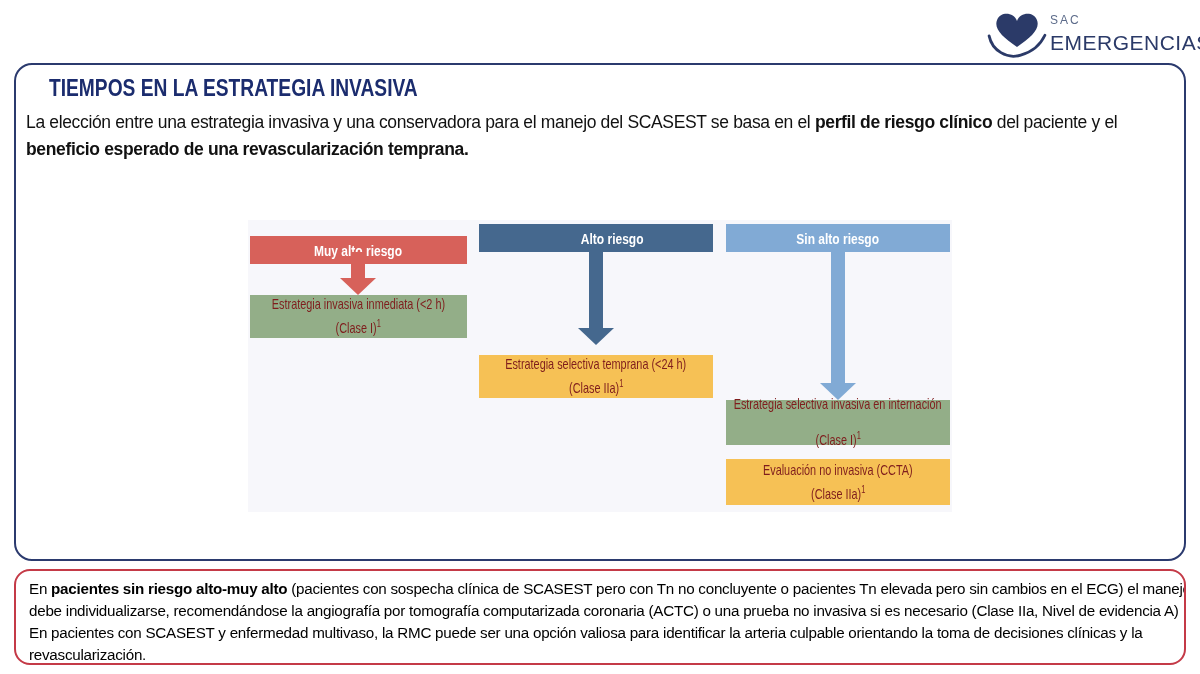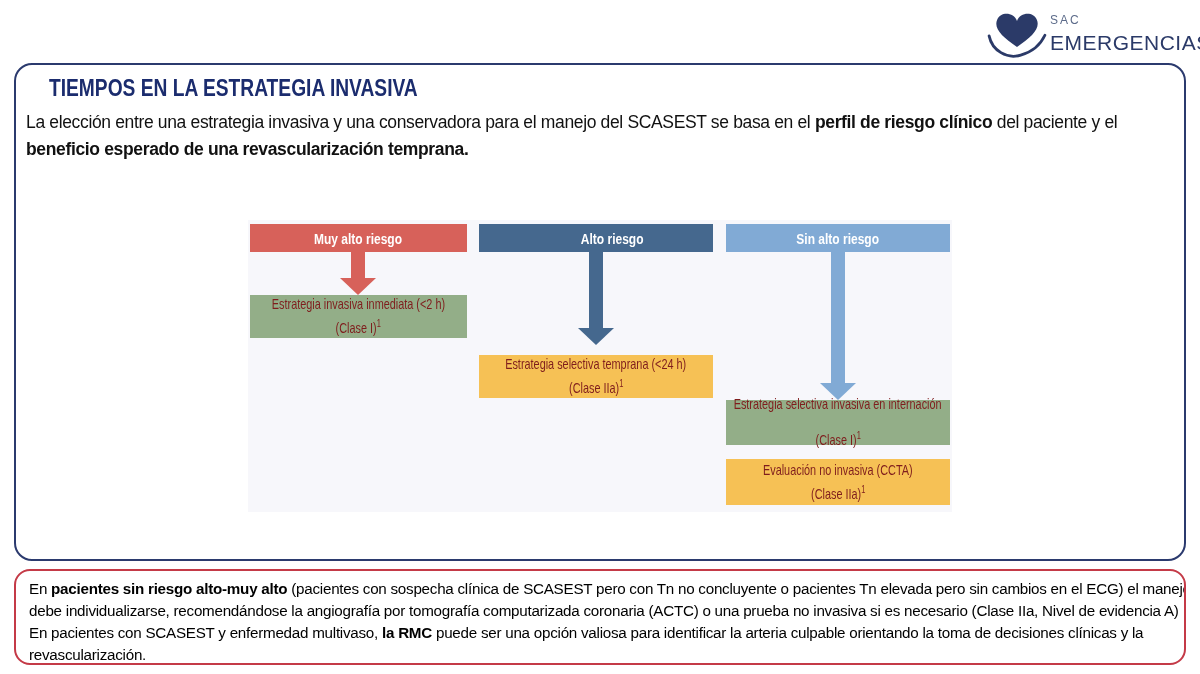--- a/index.html
+++ b/index.html
@@ -28,21 +28,21 @@
   .intro .line { white-space:nowrap; }
 
   
   .diagram-bg { position:absolute; left:248px; top:220px; width:704px; height:292px; }
 
   .col-header {
     position:absolute; height:28px; color:#ffffff; font-weight:bold; font-size:15px;
     display:flex; align-items:center; justify-content:center;
   }
   .col-header .cond { transform:scaleX(0.8); white-space:nowrap; }
-  .header-1 { left:250px; top:224px; width:217px; }
+  .header-1 { left:250px; top:236px; width:217px; }
   .header-2 { left:479px; top:224px; width:234px; }
   .header-3 { left:726px; top:224px; width:224px; }
 
   .arrow { position:absolute; width:36px; display:flex; flex-direction:column; align-items:center; }
   .arrow-stem { width:14px; flex:1; background:currentColor; }
   .arrow-head { width:0; height:0; border-left:18px solid transparent; border-right:18px solid transparent; border-top:17px solid currentColor; }
   .arrow-1 { left:340px; top:252px; height:43px; }
   .arrow-2 { left:578px; top:252px; height:93px; }
   .arrow-3 { left:820px; top:252px; height:148px; }
 
@@ -128,17 +128,17 @@
     <div class="cond"><span>(Clase I)</span><sup>1</sup></div>
   </div>
   <div class="strategy-box box-4" style="background-color: rgb(246, 193, 85);">
     <div class="cond">Evaluación no invasiva (CCTA)</div>
     <div class="cond"><span>(Clase IIa)</span><sup>1</sup></div>
   </div>
 
   <div class="footnote-panel" style="border-color: rgb(196, 58, 71);">
     <div class="line"><span>En </span><span style="font-weight: bold;">pacientes sin riesgo alto-muy alto</span><span>  (pacientes con sospecha clínica de SCASEST pero con Tn no concluyente o pacientes Tn elevada pero sin cambios en el ECG) el manejo</span></div>
     <div class="line"><span>debe individualizarse, recomendándose la angiografía por tomografía computarizada coronaria (ACTC) o una prueba no invasiva si es necesario (Clase IIa, Nivel de evidencia A)</span></div>
-    <div class="line"><span>En pacientes con SCASEST y enfermedad multivaso, </span><span style="font-weight: bold;">la RMC</span><span>  puede ser una opción valiosa para identificar la arteria culpable orientando la toma de decisiones clínicas y la</span></div>
+    <div class="line"><span>En pacientes con SCASEST y enfermedad multivaso, </span><span style="font-weight: normal;">la RMC</span><span>  puede ser una opción valiosa para identificar la arteria culpable orientando la toma de decisiones clínicas y la</span></div>
     <div class="line"><span>revascularización.</span></div>
   </div>
 
 </div>
 
 </body></html>

